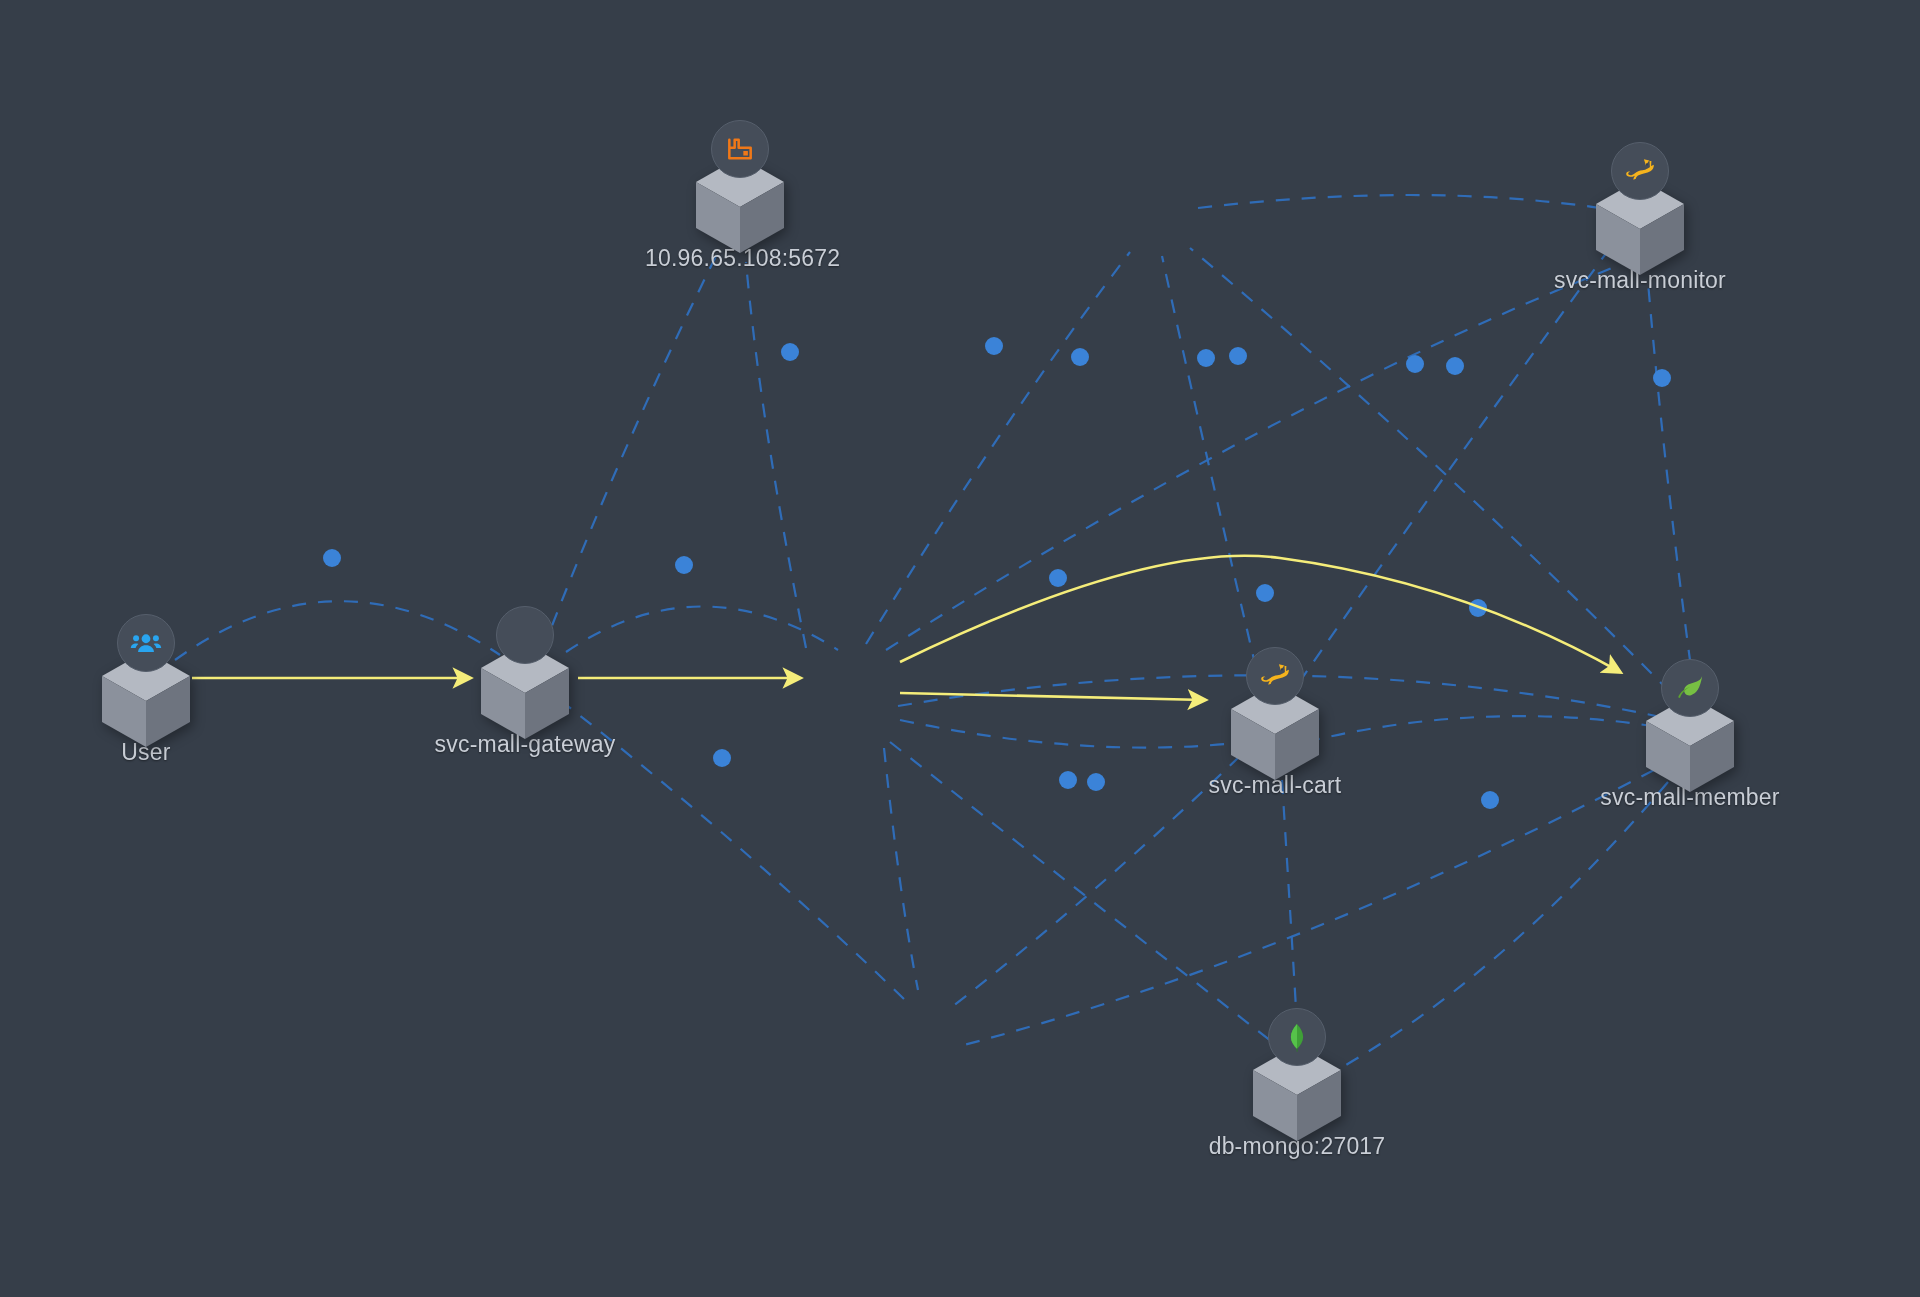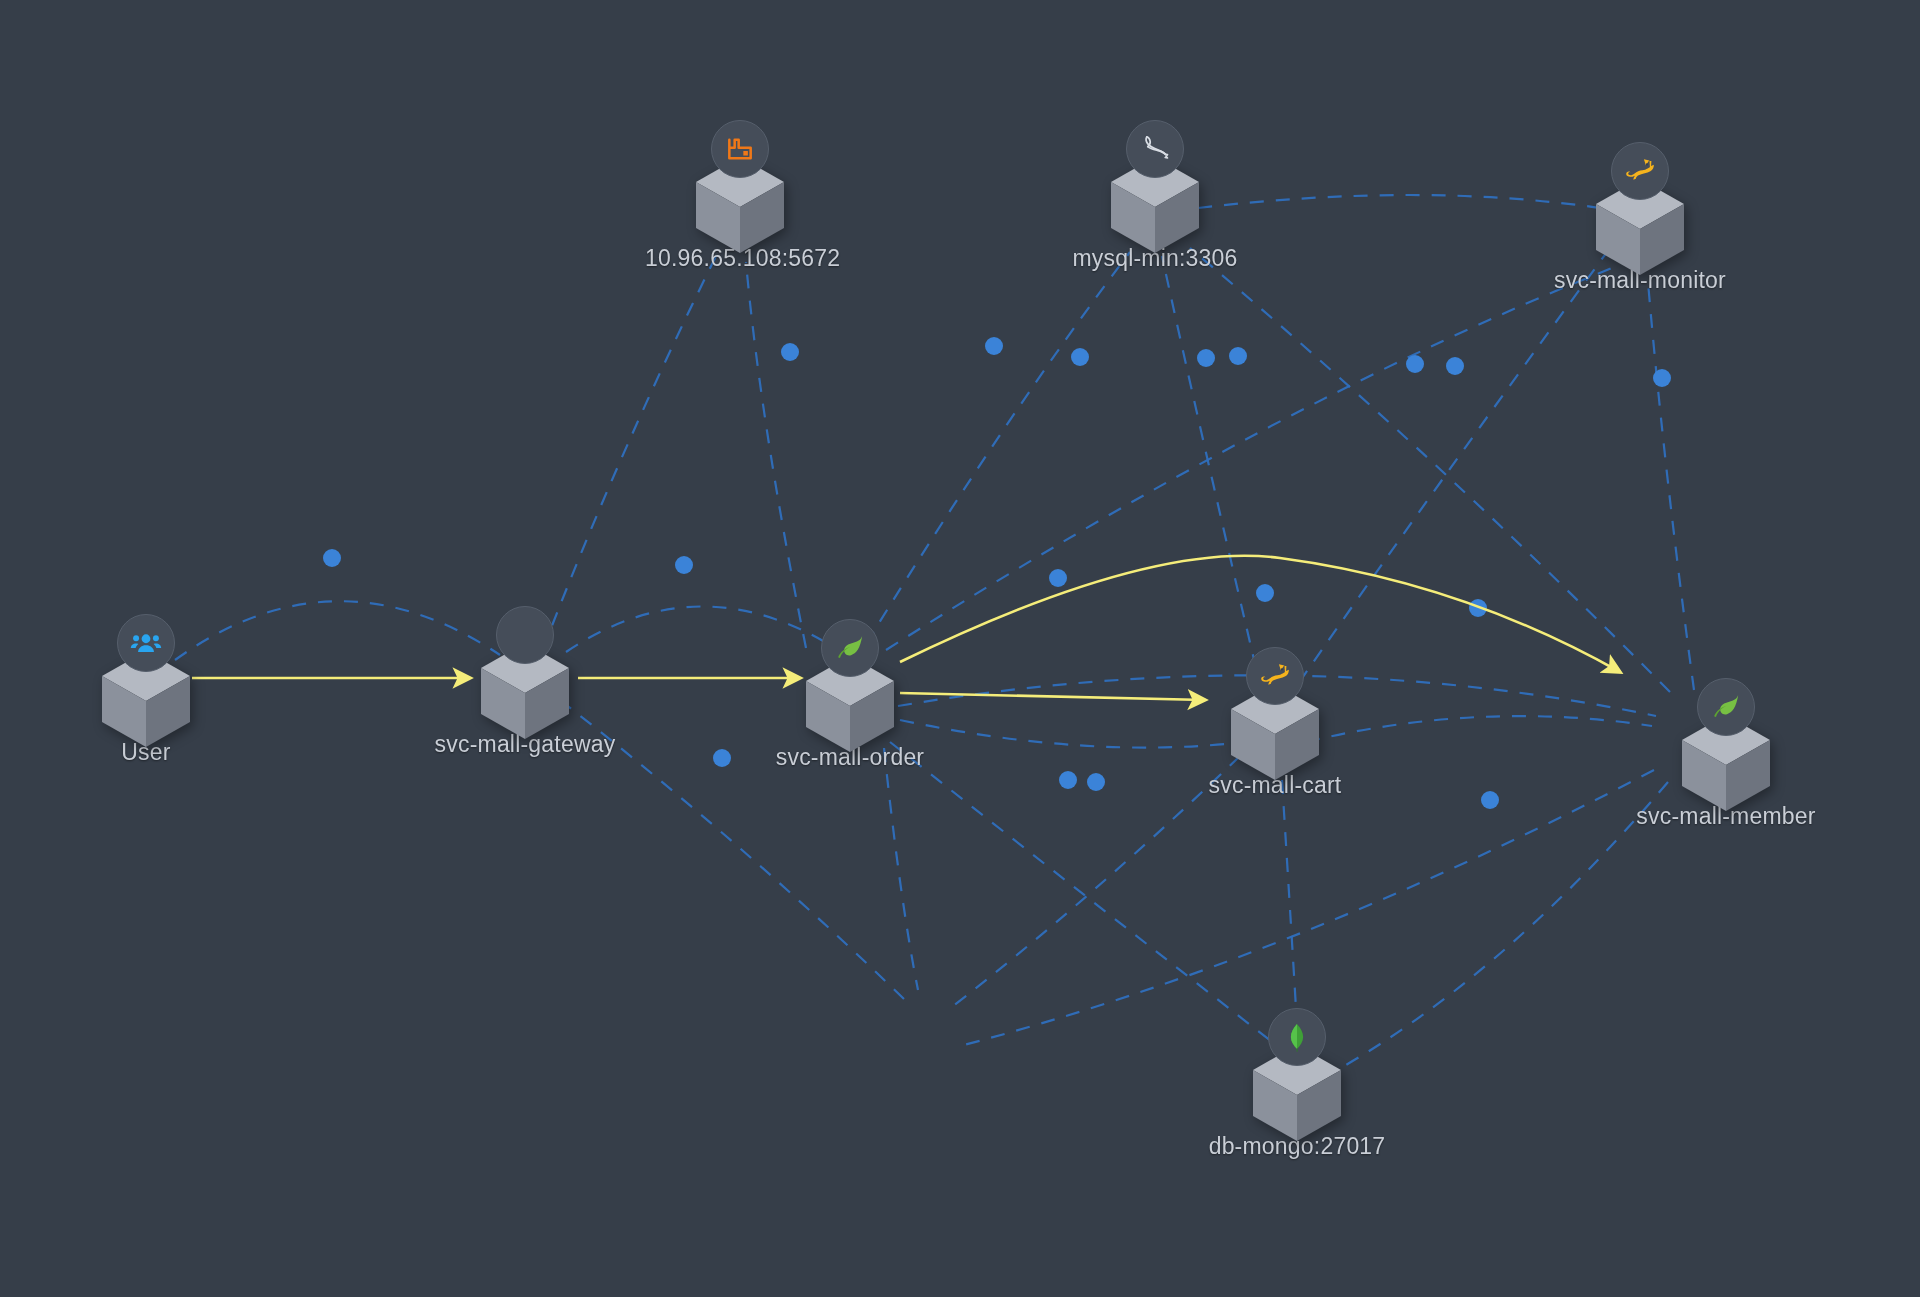--- a/index.html
+++ b/index.html
@@ -179,106 +179,72 @@
       <div class="badge"></div>
       <svg class="cube" viewBox="0 0 96 104">
         <path d="M48 4 L92 29 L48 54 L4 29 Z" fill="#b4b9c2"></path>
         <path d="M4 29 L48 54 L48 100 L4 75 Z" fill="#8b919c"></path>
         <path d="M92 29 L92 75 L48 100 L48 54 Z" fill="#6e747f"></path>
       </svg>
     </div>
     <div class="node-label">svc-mall-gateway</div>
   </div>
 
-  <div class="node" style="left:850px; top:695px;">
+
+  <div class="node" style="left:1275px; top:723px;text-align:center;">
+    <div class="node-art">
+      <div class="badge">
+        <svg width="36" height="36" viewBox="0 0 24 24" fill="#f5b31d">
+          <path d="M14.6 4.2 L15.9 8.1 L18.3 4.6 L18.6 9.3 C18.6 9.3 16.2 11.3 13.6 11.5 C11.6 11.6 9.9 12.6 8.4 13.6 C7.2 14.4 6.1 15 5.1 14.7 C4.3 14.5 3.9 13.7 4.3 13.1 C4.7 12.5 5.6 12.6 5.9 13.1 C5.4 12.2 4.2 12 3.4 12.6 C2.5 13.3 2.6 14.7 3.6 15.4 C4.9 16.3 6.8 15.9 8.6 15.1 C8 15.9 7.6 16.8 7.6 17.8 L9.2 17.2 C9.4 16 10.3 15 11.5 14.6 C14 13.7 16.5 13.6 18.9 12.2 C20.6 11.2 21.3 9.5 21.2 7.8 L19.4 8.6 L19.6 5.3 Z"></path>
+          <circle cx="16.6" cy="7.6" r=".7" fill="#363e49"></circle>
+        </svg>
+      </div>
+      <svg class="cube" viewBox="0 0 96 104">
+        <path d="M48 4 L92 29 L48 54 L4 29 Z" fill="#b4b9c2"></path>
+        <path d="M4 29 L48 54 L48 100 L4 75 Z" fill="#8b919c"></path>
+        <path d="M92 29 L92 75 L48 100 L48 54 Z" fill="#6e747f"></path>
+      </svg>
+    </div>
+    <div class="node-label">svc-mall-cart</div>
+  </div>
+
+  <div class="node" style="left:1690px; top:735px;">
     <div class="node-art">
       <div class="badge">
         <svg width="34" height="34" viewBox="0 0 24 24">
           <path d="M20.6 3.6c-1.1 3.3-4 4.2-6.8 4.9-2.2 .6-4.2 1.3-5.3 3-1 1.5-.8 3.4 .2 4.6 .9 1.1 2.5 1.5 4 1 3.6-1.2 6.5-4.6 7.9-13.5z" fill="#77c043"></path>
           <path d="M3.6 18.5c1.6-4 5-6.2 8.6-7.4-3.3 1.8-5.9 4-7.3 7.9z" fill="#5da331"></path>
         </svg>
       </div>
       <svg class="cube" viewBox="0 0 96 104">
         <path d="M48 4 L92 29 L48 54 L4 29 Z" fill="#b4b9c2"></path>
         <path d="M4 29 L48 54 L48 100 L4 75 Z" fill="#8b919c"></path>
         <path d="M92 29 L92 75 L48 100 L48 54 Z" fill="#6e747f"></path>
       </svg>
     </div>
-    <div class="node-label">svc-mall-order</div>
-  </div>
-
-  <div class="node" style="left:1275px; top:723px;text-align:center;">
-    <div class="node-art">
-      <div class="badge">
-        <svg width="36" height="36" viewBox="0 0 24 24" fill="#f5b31d">
-          <path d="M14.6 4.2 L15.9 8.1 L18.3 4.6 L18.6 9.3 C18.6 9.3 16.2 11.3 13.6 11.5 C11.6 11.6 9.9 12.6 8.4 13.6 C7.2 14.4 6.1 15 5.1 14.7 C4.3 14.5 3.9 13.7 4.3 13.1 C4.7 12.5 5.6 12.6 5.9 13.1 C5.4 12.2 4.2 12 3.4 12.6 C2.5 13.3 2.6 14.7 3.6 15.4 C4.9 16.3 6.8 15.9 8.6 15.1 C8 15.9 7.6 16.8 7.6 17.8 L9.2 17.2 C9.4 16 10.3 15 11.5 14.6 C14 13.7 16.5 13.6 18.9 12.2 C20.6 11.2 21.3 9.5 21.2 7.8 L19.4 8.6 L19.6 5.3 Z"></path>
-          <circle cx="16.6" cy="7.6" r=".7" fill="#363e49"></circle>
-        </svg>
-      </div>
-      <svg class="cube" viewBox="0 0 96 104">
-        <path d="M48 4 L92 29 L48 54 L4 29 Z" fill="#b4b9c2"></path>
-        <path d="M4 29 L48 54 L48 100 L4 75 Z" fill="#8b919c"></path>
-        <path d="M92 29 L92 75 L48 100 L48 54 Z" fill="#6e747f"></path>
-      </svg>
-    </div>
-    <div class="node-label">svc-mall-cart</div>
-  </div>
-
-  <div class="node" style="left:1690px; top:754px;margin-left:36px;">
-    <div class="node-art">
-      <div class="badge">
-        <svg width="34" height="34" viewBox="0 0 24 24">
-          <path d="M20.6 3.6c-1.1 3.3-4 4.2-6.8 4.9-2.2 .6-4.2 1.3-5.3 3-1 1.5-.8 3.4 .2 4.6 .9 1.1 2.5 1.5 4 1 3.6-1.2 6.5-4.6 7.9-13.5z" fill="#77c043"></path>
-          <path d="M3.6 18.5c1.6-4 5-6.2 8.6-7.4-3.3 1.8-5.9 4-7.3 7.9z" fill="#5da331"></path>
-        </svg>
-      </div>
-      <svg class="cube" viewBox="0 0 96 104">
-        <path d="M48 4 L92 29 L48 54 L4 29 Z" fill="#b4b9c2"></path>
-        <path d="M4 29 L48 54 L48 100 L4 75 Z" fill="#8b919c"></path>
-        <path d="M92 29 L92 75 L48 100 L48 54 Z" fill="#6e747f"></path>
-      </svg>
-    </div>
     <div class="node-label">svc-mall-member</div>
   </div>
 
   <div class="node" style="left:740px; top:196px;">
     <div class="node-art">
       <div class="badge">
         <svg width="32" height="32" viewBox="0 0 24 24" fill="none" stroke="#f07818" stroke-width="1.9" stroke-linejoin="round">
           <path d="M4 5 v6 h4 V5 h3 v6 h9 v8 H4 Z"></path>
           <rect x="14.5" y="13.5" width="3.4" height="3.4" fill="#f07818" stroke="none"></rect>
         </svg>
       </div>
       <svg class="cube" viewBox="0 0 96 104">
         <path d="M48 4 L92 29 L48 54 L4 29 Z" fill="#b4b9c2"></path>
         <path d="M4 29 L48 54 L48 100 L4 75 Z" fill="#8b919c"></path>
         <path d="M92 29 L92 75 L48 100 L48 54 Z" fill="#6e747f"></path>
       </svg>
     </div>
     <div class="node-label">10.96.65.108:5672</div>
   </div>
 
-  <div class="node" style="left:1155px; top:196px;">
-    <div class="node-art">
-      <div class="badge">
-        <svg width="34" height="34" viewBox="0 0 24 24" fill="none" stroke="#d8dde4" stroke-width="1.2" stroke-linejoin="round" stroke-linecap="round">
-          <path d="M6.2 3.4 C5.4 4.8 5.6 6.6 6.8 8.2 C8.4 10.3 11.2 11.5 14 12.6 C16.4 13.5 18.4 14.3 19.4 15.8"></path>
-          <path d="M6.2 3.4 C7.6 4 8.4 5.2 8.6 6.6 C8.8 8.2 8 9.5 6.9 10.3"></path>
-          <path d="M6.9 10.3 C8.6 11.7 11 12.3 13.6 13 C16 13.6 18.2 14.4 19.4 15.8"></path>
-          <path d="M19.4 15.8 l1.4 .2 -.9 1.1 .9 1.2 -1.6 -.3"></path>
-        </svg>
-      </div>
-      <svg class="cube" viewBox="0 0 96 104">
-        <path d="M48 4 L92 29 L48 54 L4 29 Z" fill="#b4b9c2"></path>
-        <path d="M4 29 L48 54 L48 100 L4 75 Z" fill="#8b919c"></path>
-        <path d="M92 29 L92 75 L48 100 L48 54 Z" fill="#6e747f"></path>
-      </svg>
-    </div>
-    <div class="node-label">mysql-min:3306</div>
-  </div>
 
   <div class="node" style="left:1640px; top:218px;">
     <div class="node-art">
       <div class="badge">
         <svg width="36" height="36" viewBox="0 0 24 24" fill="#f5b31d">
           <path d="M14.6 4.2 L15.9 8.1 L18.3 4.6 L18.6 9.3 C18.6 9.3 16.2 11.3 13.6 11.5 C11.6 11.6 9.9 12.6 8.4 13.6 C7.2 14.4 6.1 15 5.1 14.7 C4.3 14.5 3.9 13.7 4.3 13.1 C4.7 12.5 5.6 12.6 5.9 13.1 C5.4 12.2 4.2 12 3.4 12.6 C2.5 13.3 2.6 14.7 3.6 15.4 C4.9 16.3 6.8 15.9 8.6 15.1 C8 15.9 7.6 16.8 7.6 17.8 L9.2 17.2 C9.4 16 10.3 15 11.5 14.6 C14 13.7 16.5 13.6 18.9 12.2 C20.6 11.2 21.3 9.5 21.2 7.8 L19.4 8.6 L19.6 5.3 Z"></path>
           <circle cx="16.6" cy="7.6" r=".7" fill="#363e49"></circle>
         </svg>
       </div>
       <svg class="cube" viewBox="0 0 96 104">

